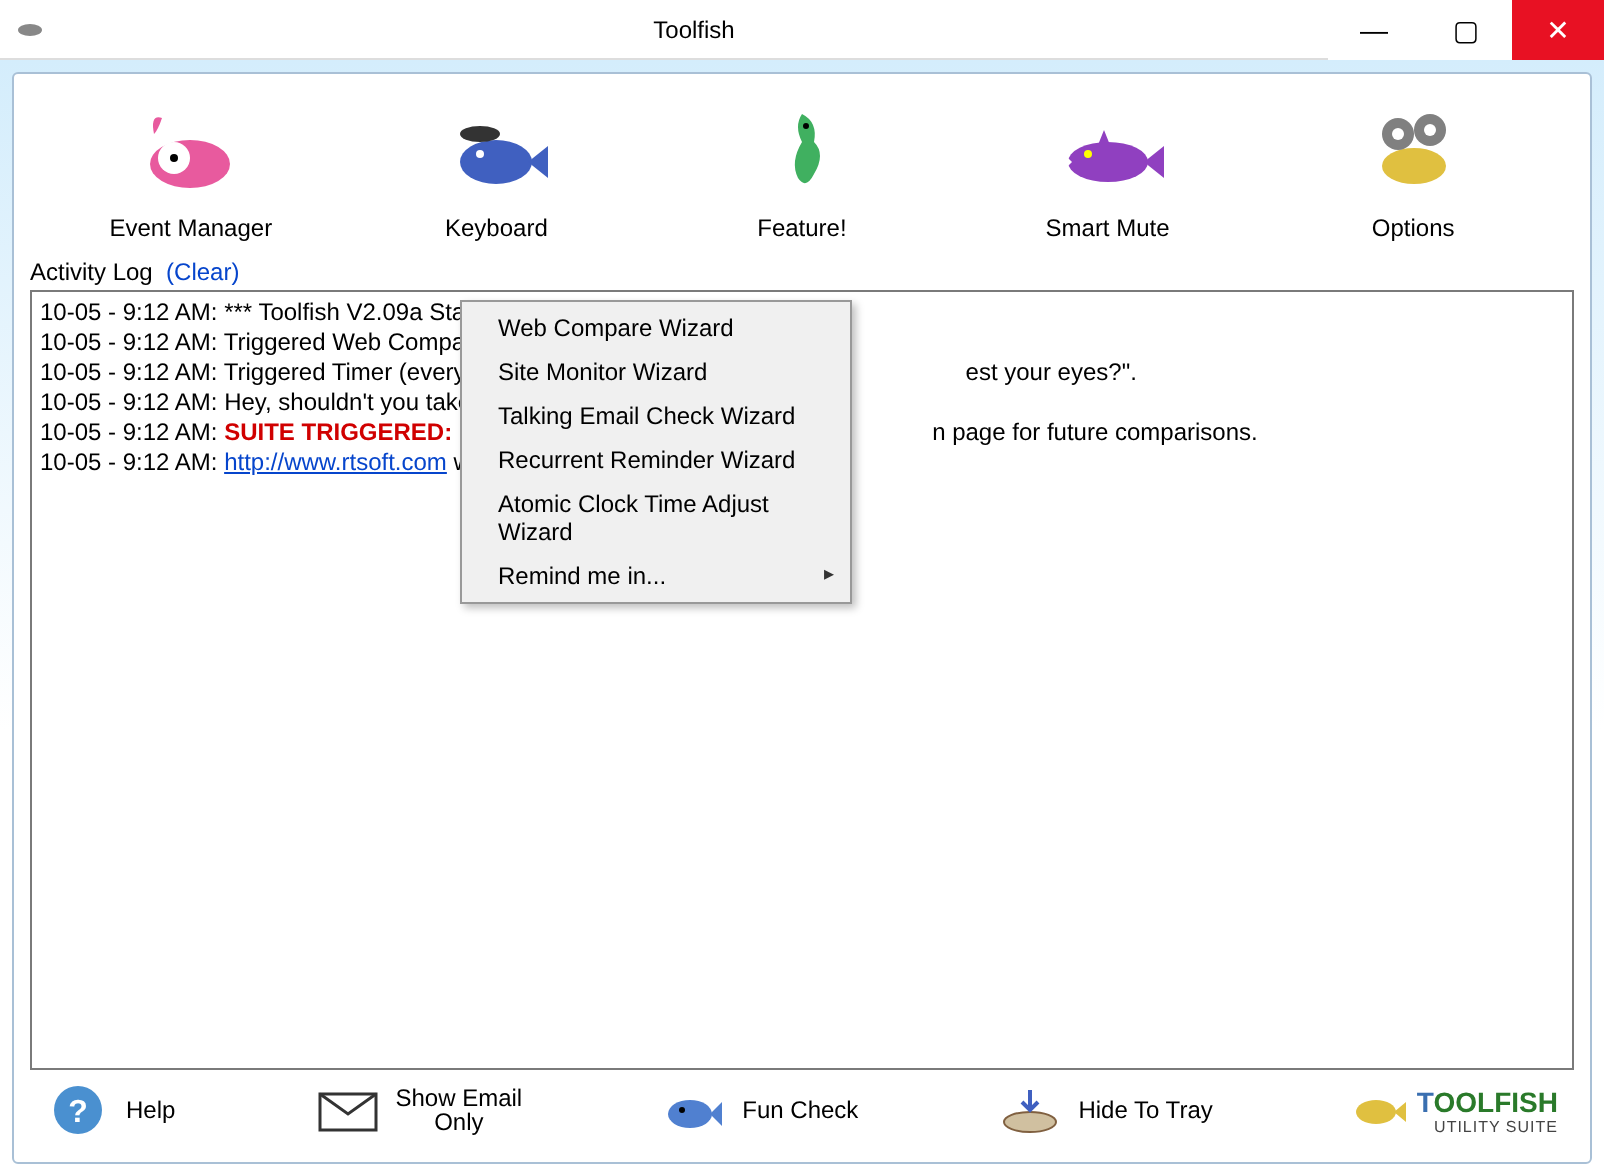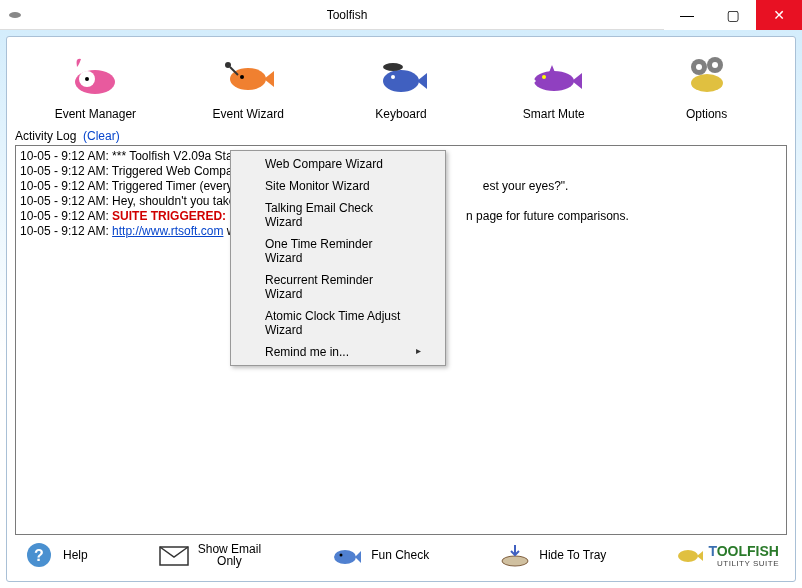--- a/index.html
+++ b/index.html
@@ -27,21 +27,21 @@
 .logline .link { color:#0645cc; text-decoration:underline; cursor:pointer; }
 .logline .trig { color:#d00000; font-weight:bold; }
 .watermark { position:absolute; left:50%; top:50%; transform:translate(-50%,-50%); font-size:28px; font-weight:bold; font-style:italic; color:#e0e9ef; pointer-events:none; letter-spacing:1px; }
 .bottombar { display:flex; align-items:center; justify-content:space-between; padding:6px 8px 4px 8px; }
 .bbtn { display:flex; align-items:center; gap:8px; cursor:pointer; }
 .bbtn .bicon { width:32px; height:28px; display:flex; align-items:center; justify-content:center; }
 .bbtn .blabel { font-size:12px; color:#000; }
 .logo { display:flex; align-items:center; gap:4px; }
 .logo .ltxt { font-size:14px; font-weight:bold; color:#2a7a2a; }
 .logo .lsub { font-size:8px; color:#444; letter-spacing:0.5px; display:block; text-align:right; }
-.ctxmenu { position:absolute; left:230px; top:120px; width:216px; background:#f0f0f0; border:1px solid #999; box-shadow:2px 2px 4px rgba(0,0,0,0.25); z-index:10; padding:2px 16px; }
+.ctxmenu { position:absolute; left:230px; top:120px; width:196px; background:#f0f0f0; border:1px solid #999; box-shadow:2px 2px 4px rgba(0,0,0,0.25); z-index:10; padding:2px 0; }
 .ctxitem { padding:4px 24px 4px 18px; font-size:12px; color:#000; cursor:pointer; position:relative; }
 .ctxitem.sub::after { content:"▸"; position:absolute; right:8px; color:#333; font-size:10px; }
 </style>
 </head>
 <body>
 
 <div class="window">
   <div class="titlebar">
     <div class="icon">
       <svg width="16" height="16" viewBox="0 0 16 16">
@@ -67,39 +67,36 @@
                 <circle cx="20" cy="32" r="8" fill="#fff"></circle>
                 <circle cx="20" cy="32" r="2" fill="#000"></circle>
                 <path d="M10 20 Q8 10 14 12 Q12 18 10 20" fill="#e85a9e"></path>
               </svg>
           </div>
           <div class="tlabel">Event Manager</div>
         </div>
         <div class="toolbtn">
           <div class="ticon">
             <svg width="56" height="56" viewBox="0 0 56 56">
-                <ellipse cx="28" cy="32" rx="18" ry="11" fill="#f08030"></ellipse>
-                <path d="M44 32 L54 24 L54 40 Z" fill="#f08030"></path>
-                <circle cx="22" cy="30" r="2" fill="#000"></circle>
-                <path d="M10 20 L18 28" stroke="#333" stroke-width="2"></path>
-                <circle cx="8" cy="18" r="3" fill="#333"></circle>
-              </svg>
-          </div>
-          <div class="tlabel">Event Wizard</div>
-        </div>
-        <div class="toolbtn">
-          <div class="ticon">
-            <svg width="56" height="56" viewBox="0 0 56 56">
                 <ellipse cx="28" cy="34" rx="18" ry="11" fill="#4060c0"></ellipse>
                 <path d="M44 34 L54 26 L54 42 Z" fill="#4060c0"></path>
                 <ellipse cx="20" cy="20" rx="10" ry="4" fill="#333"></ellipse>
                 <circle cx="20" cy="30" r="2" fill="#fff"></circle>
               </svg>
           </div>
           <div class="tlabel">Keyboard</div>
+        </div>
+        <div class="toolbtn">
+          <div class="ticon">
+            <svg width="56" height="56" viewBox="0 0 56 56">
+                <path d="M28 10 Q36 14 34 24 Q40 30 34 40 Q30 48 26 42 Q22 34 28 24 Q24 16 28 10" fill="#40b060"></path>
+                <circle cx="30" cy="16" r="1.5" fill="#000"></circle>
+              </svg>
+          </div>
+          <div class="tlabel">Feature!</div>
         </div>
         <div class="toolbtn">
           <div class="ticon">
             <svg width="56" height="56" viewBox="0 0 56 56">
                 <ellipse cx="28" cy="34" rx="20" ry="10" fill="#9040c0"></ellipse>
                 <path d="M46 34 L56 26 L56 42 Z" fill="#9040c0"></path>
                 <path d="M10 34 L6 30 L6 38 Z" fill="#fff"></path>
                 <circle cx="18" cy="30" r="2" fill="#ff0"></circle>
                 <path d="M26 18 L30 28 L22 28 Z" fill="#9040c0"></path>
               </svg>
@@ -184,20 +181,19 @@
           </div>
         </div>
       </div>
 
     </div>
 
     <div class="ctxmenu">
       <div class="ctxitem">Web Compare Wizard</div>
       <div class="ctxitem">Site Monitor Wizard</div>
       <div class="ctxitem">Talking Email Check Wizard</div>
-      <div class="ctxitem">One Time Reminder Wizard</div>
       <div class="ctxitem">Recurrent Reminder Wizard</div>
       <div class="ctxitem">Atomic Clock Time Adjust Wizard</div>
       <div class="ctxitem sub">Remind me in...</div>
     </div>
 
   </div>
 </div>
 
 </body></html>

